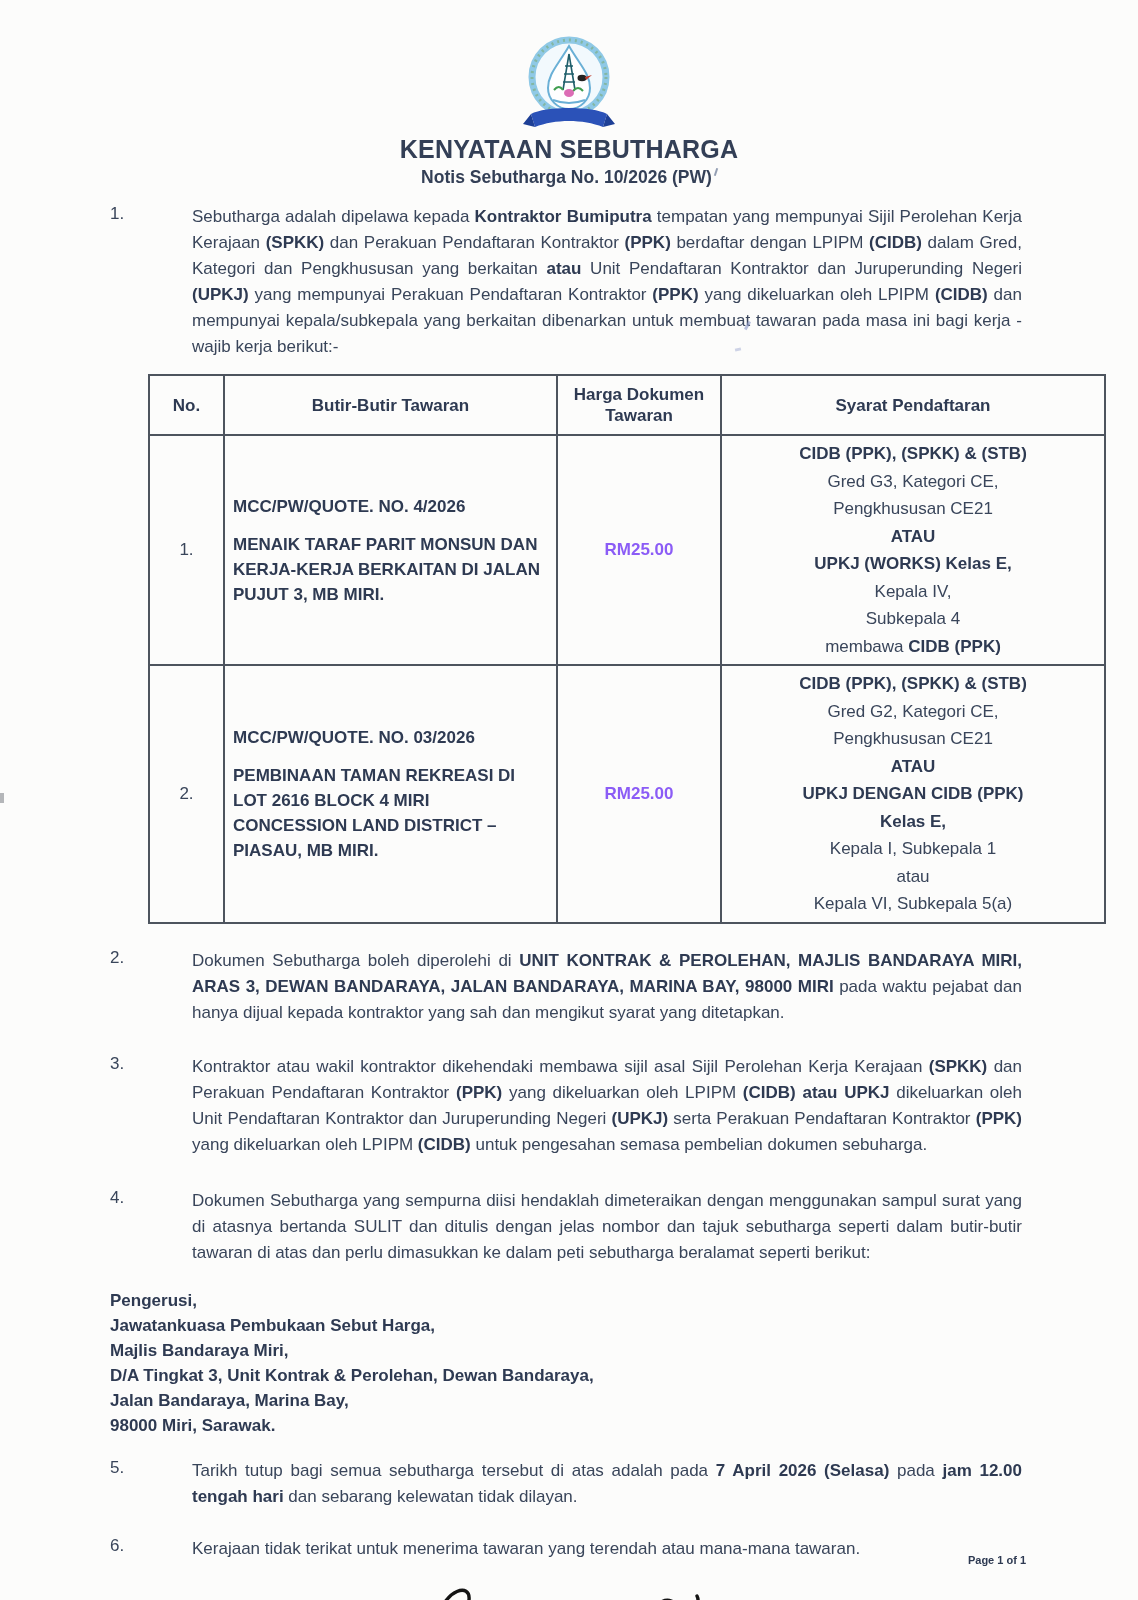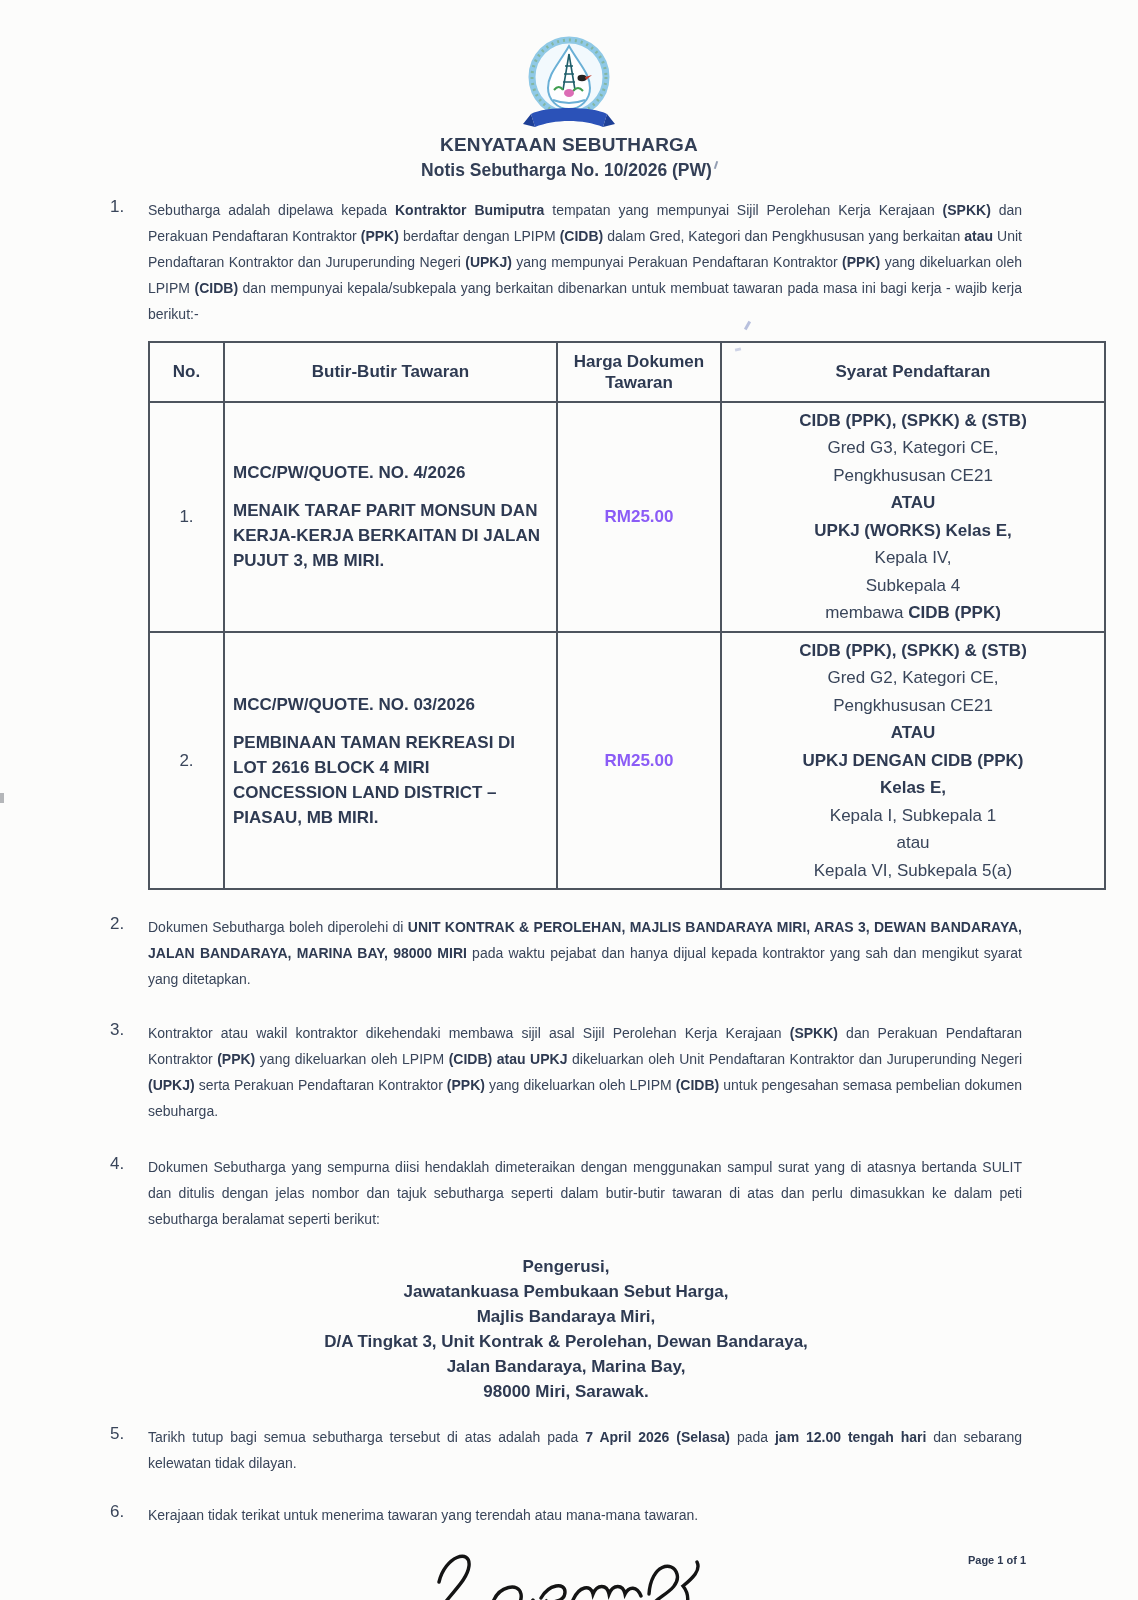--- a/index.html
+++ b/index.html
@@ -4,45 +4,45 @@
 <style>
   html,body{margin:0;padding:0;background:#d9d9d9;}
   .page{
     width:1138px;height:1600px;margin:0 auto;background:#fcfcfb;
     font-family:"Liberation Sans",sans-serif;color:#39455a;
     position:relative;overflow:hidden;box-sizing:border-box;
   }
   .b{font-weight:bold;color:#2e3a52;}
   .doc-header{text-align:center;padding-top:34px;line-height:1.2;}
   .crest{display:block;margin:0 auto 4px;}
-  .h1{font-size:19px;font-weight:bold;color:#333f56;letter-spacing:.2px;}
+  .h1{font-size:25px;font-weight:bold;color:#333f56;letter-spacing:.2px;}
   .h2{font-size:17.5px;font-weight:bold;color:#333f56;margin-top:3px;position:relative;display:block;}
   .sup-mark{display:inline-block;width:2px;height:8px;background:#5a6b8c;opacity:.65;transform:rotate(18deg);margin-left:3px;vertical-align:super;}
   .content{padding:8px 116px 0 110px;}
   .item{display:flex;margin-top:20px;}
   .item .num{flex:0 0 38px;font-size:17px;}
-  .item .body{flex:1;font-size:14px;line-height:26px;text-align:justify;}
+  .item .body{flex:1;font-size:17px;line-height:26px;text-align:justify;margin-left:44px;}
   .item .body span{}
   
   table.tender{border-collapse:collapse;margin:14px 0 0 38px;width:884px;table-layout:fixed;}
   table.tender th,table.tender td{border:2px solid #4d545e;vertical-align:middle;font-size:17px;padding:4px 8px;}
   th.c-no,td.c-no{width:57px;text-align:center;}
   th.c-butir,td.c-butir{width:315px;}
   th.c-harga,td.c-harga{width:146px;text-align:center;}
   th.c-syarat,td.c-syarat{width:366px;text-align:center;}
   table.tender thead tr{height:60px;}
   table.tender thead th{font-weight:bold;text-align:center;color:#2e3a52;line-height:21px;}
   table.tender tbody tr.r1{height:190px;}
   table.tender tbody tr.r2{height:222px;}
   td.c-butir{font-weight:bold;color:#2e3a52;line-height:25px;padding-left:16px;}
   td.c-butir .ln + .ln{margin-top:13px;}
   td.c-harga{font-weight:bold;color:#8b5cf6;}
   td.c-syarat{line-height:27.5px;}
   
-  .address{text-align:center;font-weight:bold;color:#2e3a52;font-size:17px;line-height:25px;margin-top:22px;}
+  .address{text-align:left;font-weight:bold;color:#2e3a52;font-size:17px;line-height:25px;margin-top:22px;}
   .sig-wrap{margin-top:6px;text-align:center;position:relative;}
   .sig{display:block;margin:0 auto -34px;}
   .page-num{position:absolute;right:112px;bottom:34px;font-size:11px;font-weight:bold;color:#2e3a52;}
   
   .artifact{position:absolute;background:#8a97c9;opacity:.6;}
   .tick1{left:746px;top:321px;width:3px;height:9px;transform:rotate(30deg);}
   .tick2{left:735px;top:348px;width:6px;height:3px;transform:rotate(-12deg);opacity:.4;}
   .edge-mark{left:0;top:793px;width:4px;height:10px;background:#6b6f77;opacity:.5;}
 </style>
 </head>

